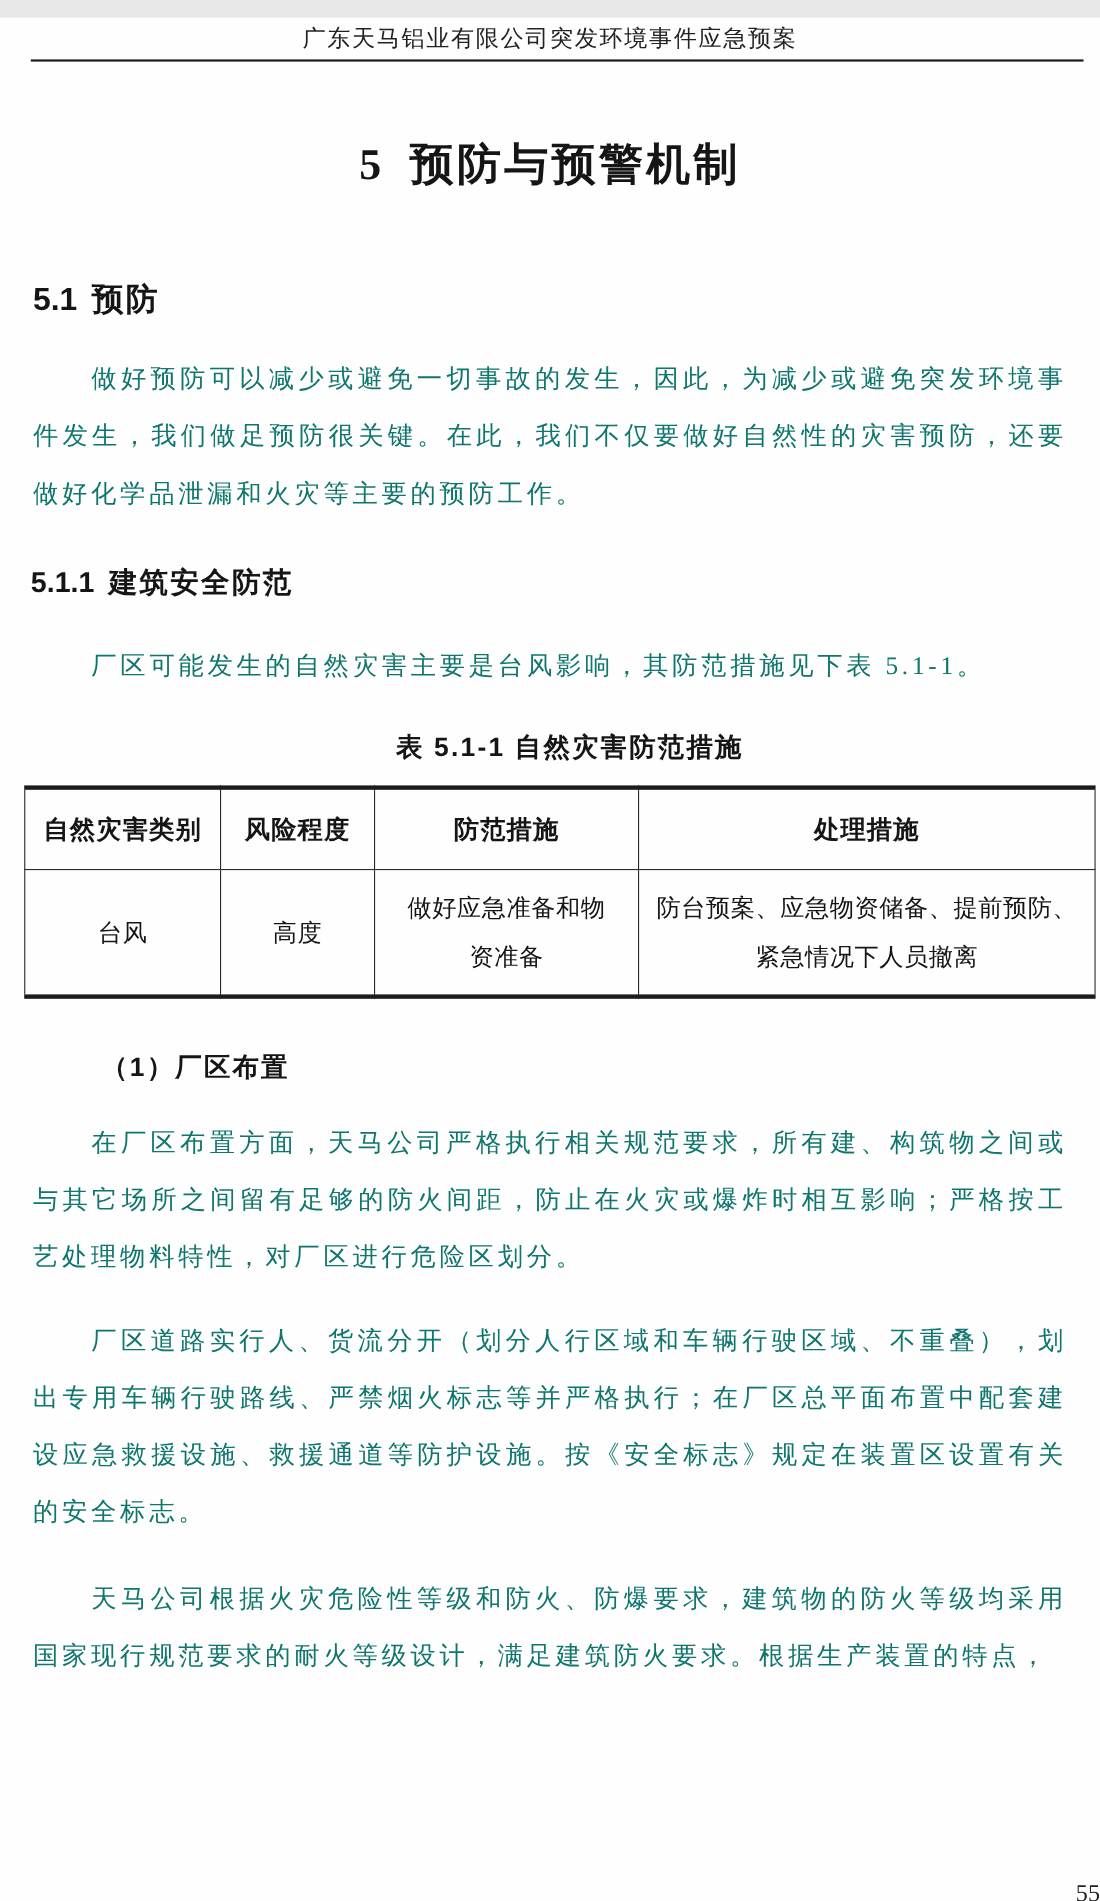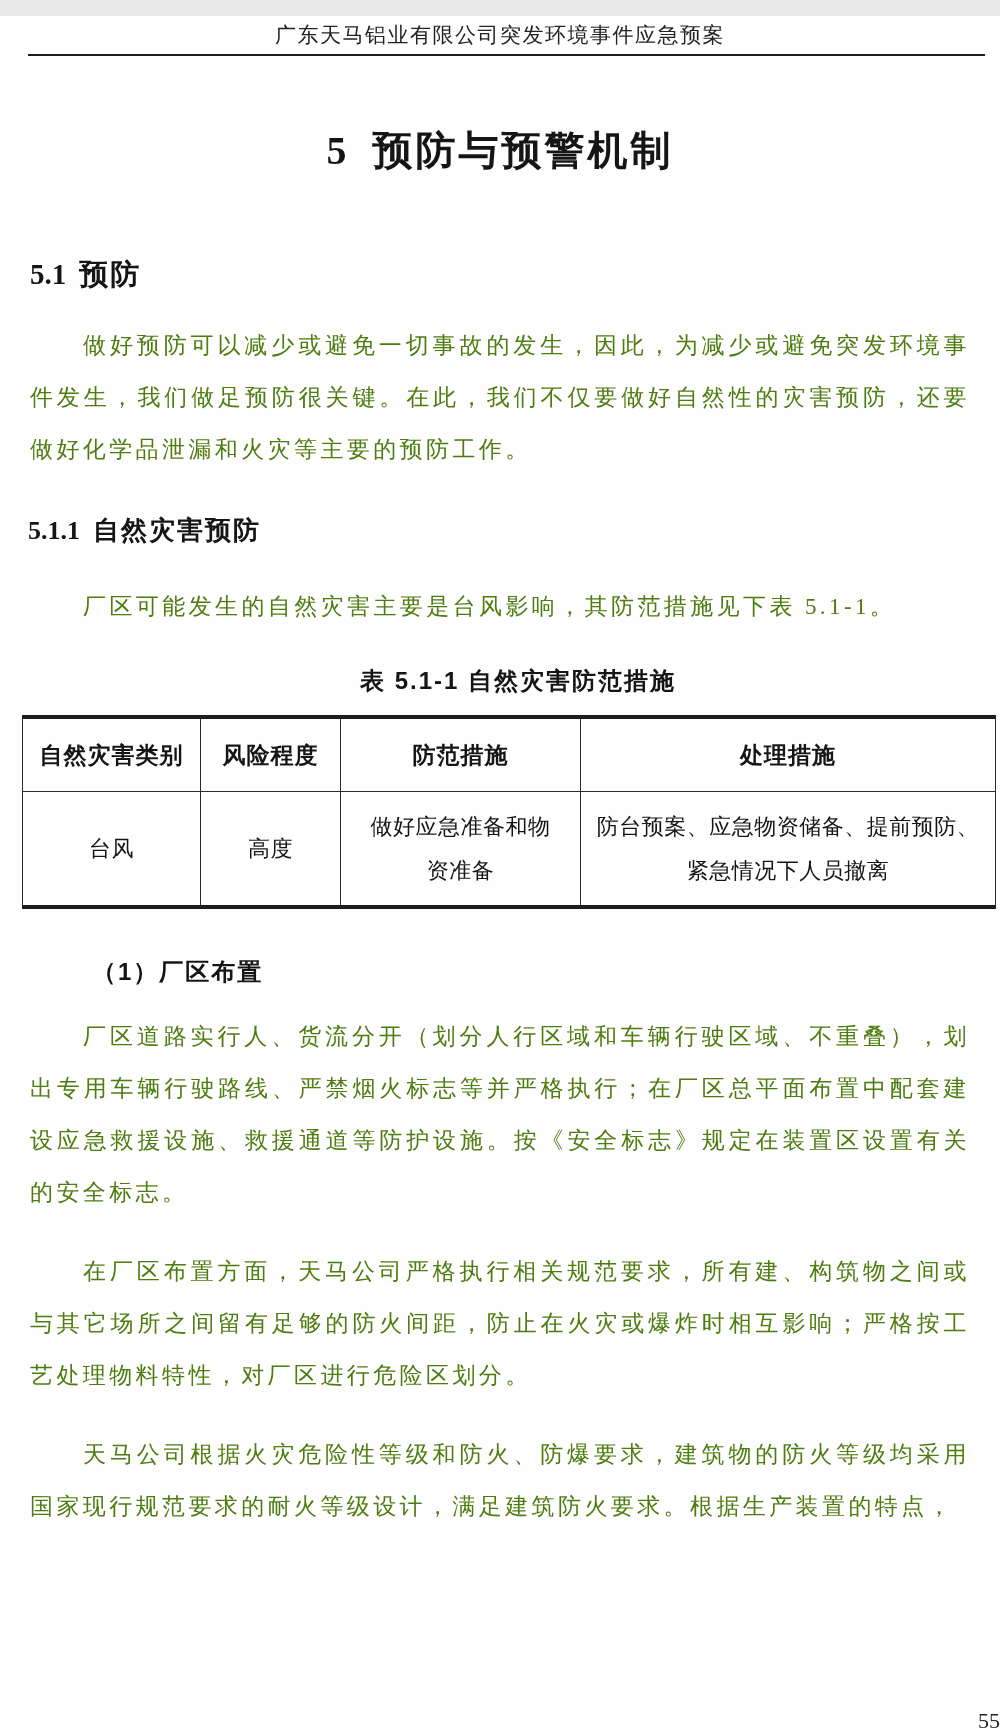--- a/index.html
+++ b/index.html
@@ -8,29 +8,29 @@
     background:#fefefe;color:#151515;overflow:hidden;
     font-family:"Liberation Serif","DejaVu Serif",serif;
   }
   
   .doc-header{padding-top:7px;text-align:center;font-size:21px;letter-spacing:1.5px;line-height:25px;color:#222;}
   .header-rule{height:0;border-top:2px solid #1c1c1c;margin:6px 15px 0 28px;}
   
   .chapter-heading{margin-top:70px;text-align:center;font-weight:bold;font-size:40px;line-height:48px;letter-spacing:3px;font-family:"Liberation Sans","DejaVu Sans",sans-serif;}
   .chapter-heading .num{font-family:"Liberation Serif","DejaVu Serif",serif;margin-right:26px;letter-spacing:0;}
   .h2{margin:81px 30px 0 30px;font-weight:bold;font-size:29px;line-height:36px;letter-spacing:2px;font-family:"Liberation Sans","DejaVu Sans",sans-serif;}
-  .h2 .num,.h3 .num{font-family:Liberation Serif, serif;margin-right:13px;letter-spacing:0;}
+  .h2 .num,.h3 .num{font-family:Liberation Sans, sans-serif;margin-right:13px;letter-spacing:0;}
   .h3{margin:38px 30px 0 28px;font-weight:bold;font-size:26px;line-height:33px;letter-spacing:2px;font-family:"Liberation Sans","DejaVu Sans",sans-serif;}
   .h3.tight{margin-top:16px;}
   .h4{margin:47px 30px 0 30px;text-indent:62px;font-weight:bold;font-size:24px;line-height:31px;letter-spacing:2px;font-family:"Liberation Sans","DejaVu Sans",sans-serif;}
   .h4.second{margin-top:34px;}
   
   .para{
     margin:27px 30px 0 30px;font-size:23px;line-height:52px;letter-spacing:3.4px;
-    text-align:justify;text-justify:inter-character;text-indent:53px;color:#4d7c0f;
+    text-align:justify;text-justify:inter-character;text-indent:53px;color:#0f766e;
   }
   .para.first{margin-top:28px;}
   .para.single{margin-top:34px;}
   .para.p4{margin-top:24px;}
   
   .tbl-caption{margin-top:33px;text-align:center;font-weight:bold;font-size:24px;line-height:30px;letter-spacing:2px;font-family:"Liberation Sans","DejaVu Sans",sans-serif;padding-left:36px;}
   table.disaster{
     margin:19px 0 0 22px;width:973px;border-collapse:collapse;table-layout:fixed;
     border-top:4px solid #1c1c1c;border-bottom:4px solid #1c1c1c;
   }
@@ -62,21 +62,21 @@
     <span class="num">5</span><span>预防与预警机制</span>
   </div>
 
   <div class="h2">
     <span class="num">5.1</span><span>预防</span>
   </div>
 
   <div class="para first">做好预防可以减少或避免一切事故的发生，因此，为减少或避免突发环境事件发生，我们做足预防很关键。在此，我们不仅要做好自然性的灾害预防，还要做好化学品泄漏和火灾等主要的预防工作。</div>
 
   <div class="h3">
-    <span class="num">5.1.1</span><span>自然灾害预防</span>
+    <span class="num">5.1.1</span><span>建筑安全防范</span>
   </div>
 
   <div class="para single">厂区可能发生的自然灾害主要是台风影响，其防范措施见下表 5.1-1。</div>
 
   <div class="tbl-caption">表 5.1-1 自然灾害防范措施</div>
 
   <table class="disaster">
     <colgroup>
         <col class="c1">
         <col class="c2">
@@ -97,22 +97,22 @@
         <td>高度</td>
         <td class="pad-wrap3">做好应急准备和物资准备</td>
         <td class="pad-wrap4">防台预案、应急物资储备、提前预防、紧急情况下人员撤离</td>
       </tr>
     </tbody>
   </table>
 
 
   <div class="h4">（1）厂区布置</div>
 
+  <div class="para">在厂区布置方面，天马公司严格执行相关规范要求，所有建、构筑物之间或与其它场所之间留有足够的防火间距，防止在火灾或爆炸时相互影响；严格按工艺处理物料特性，对厂区进行危险区划分。</div>
+
   <div class="para p4">厂区道路实行人、货流分开（划分人行区域和车辆行驶区域、不重叠），划出专用车辆行驶路线、严禁烟火标志等并严格执行；在厂区总平面布置中配套建设应急救援设施、救援通道等防护设施。按《安全标志》规定在装置区设置有关的安全标志。</div>
-
-  <div class="para">在厂区布置方面，天马公司严格执行相关规范要求，所有建、构筑物之间或与其它场所之间留有足够的防火间距，防止在火灾或爆炸时相互影响；严格按工艺处理物料特性，对厂区进行危险区划分。</div>
 
 
   <div class="para">天马公司根据火灾危险性等级和防火、防爆要求，建筑物的防火等级均采用国家现行规范要求的耐火等级设计，满足建筑防火要求。根据生产装置的特点，</div>
 
   <div class="page-number">55</div>
 
 </div>
 
 </body></html>

